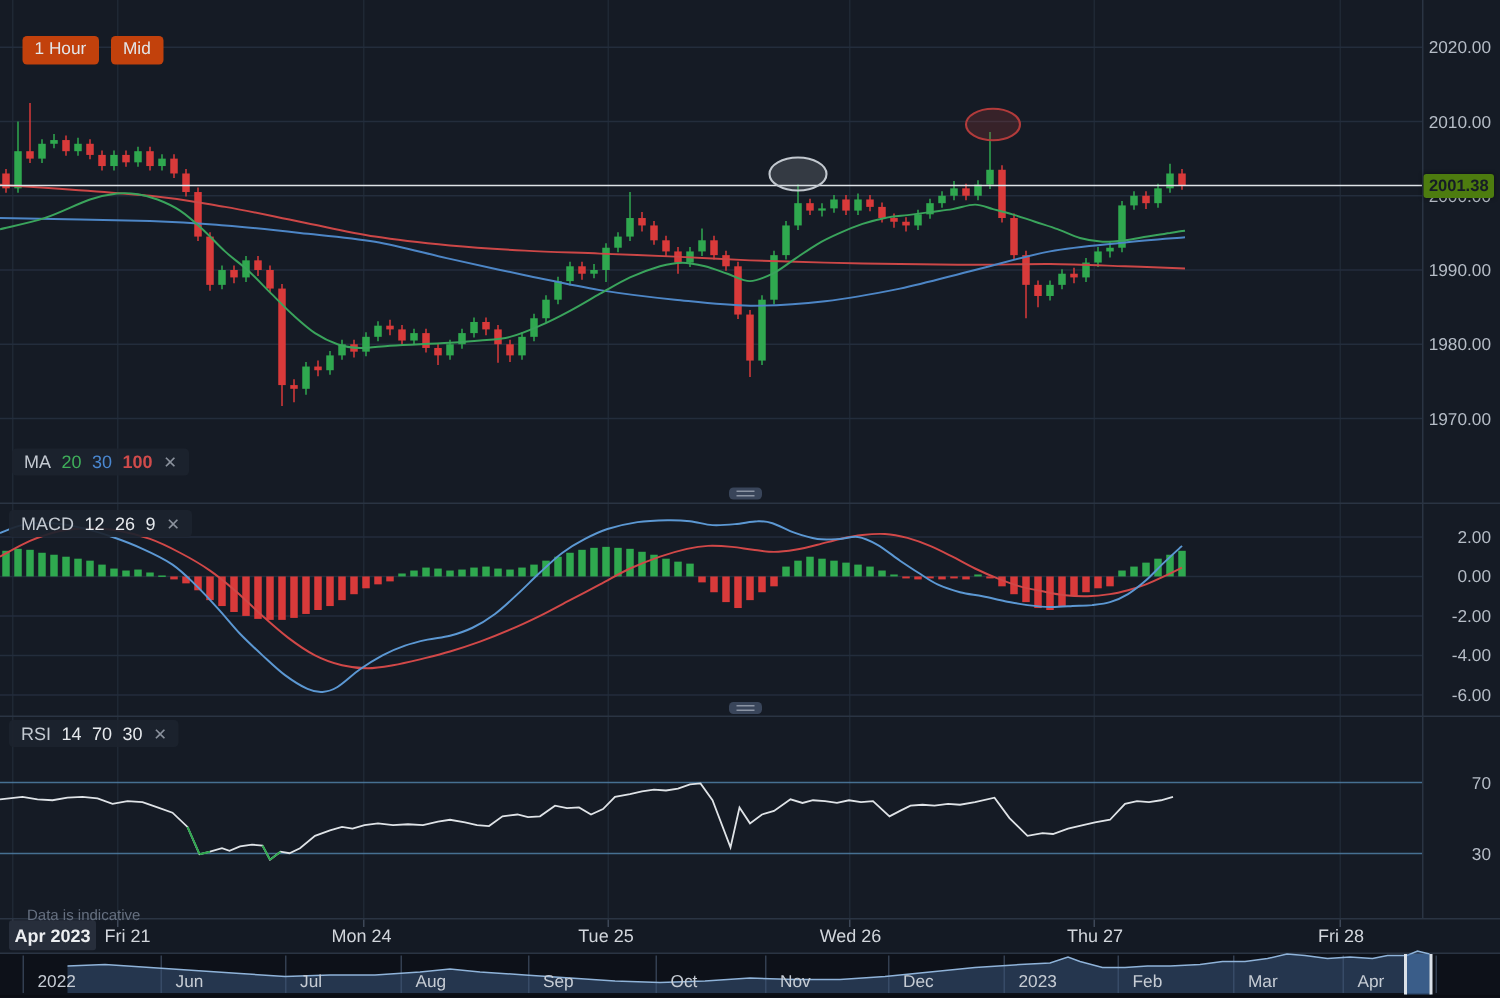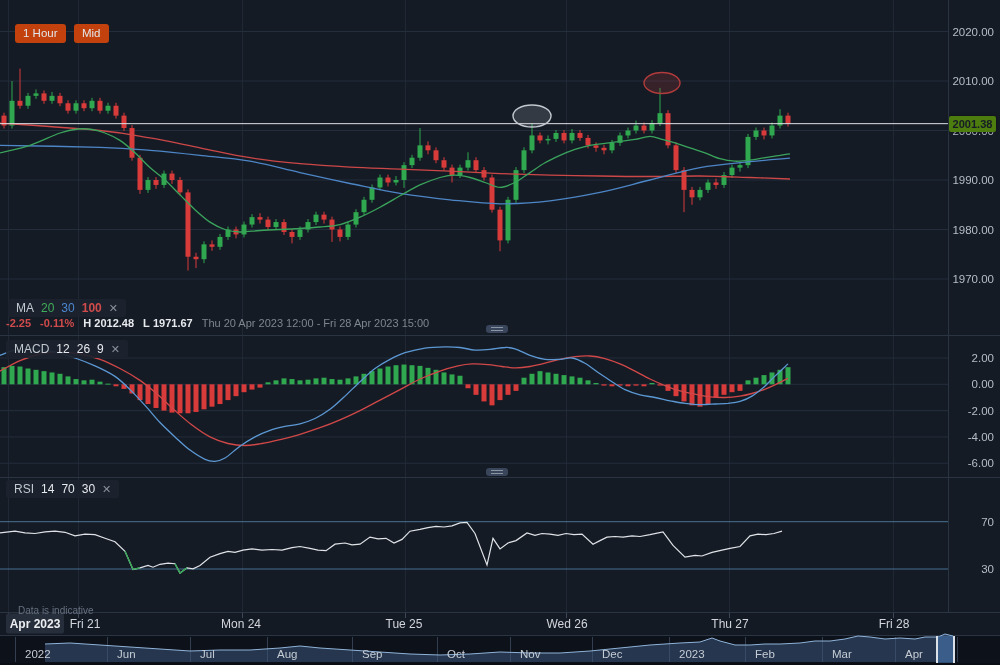--- a/index.html
+++ b/index.html
@@ -648,23 +648,20 @@
     </svg>
 
   <div class="overlay" style="left:15px;top:23px;">
     <button class="btn">1 Hour</button>
     <button class="btn">Mid</button>
   </div>
 
   <div class="chip" style="left:8px;top:299px;">
     <span>MA</span><span class="c-green">20</span><span class="c-blue">30</span><span class="c-red">100</span><span class="close">✕</span>
   </div>
-  <div class="stats" style="left:6px;top:317px;">
-    <span class="c-red">-2.25</span><span class="c-red">-0.11%</span><span class="c-white"><b>H</b> <b>2012.48</b></span><span class="c-white"><b>L</b> <b>1971.67</b></span><span class="c-dim">Thu 20 Apr 2023 12:00 - Fri 28 Apr 2023 15:00</span>
-  </div>
 
   <div class="chip" style="left:6px;top:340px;">
     <span>MACD</span><span class="c-white">12</span><span class="c-white">26</span><span class="c-white">9</span><span class="close">✕</span>
   </div>
 
   <div class="chip" style="left:6px;top:480px;">
     <span>RSI</span><span class="c-white">14</span><span class="c-white">70</span><span class="c-white">30</span><span class="close">✕</span>
   </div>
 
   <div class="price-badge">2001.38</div>

